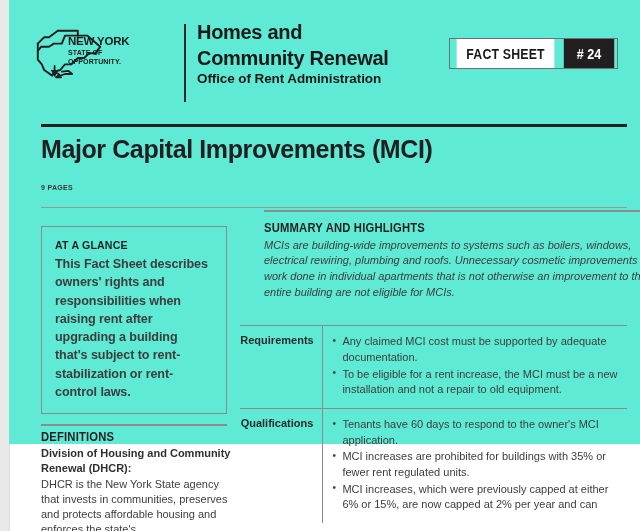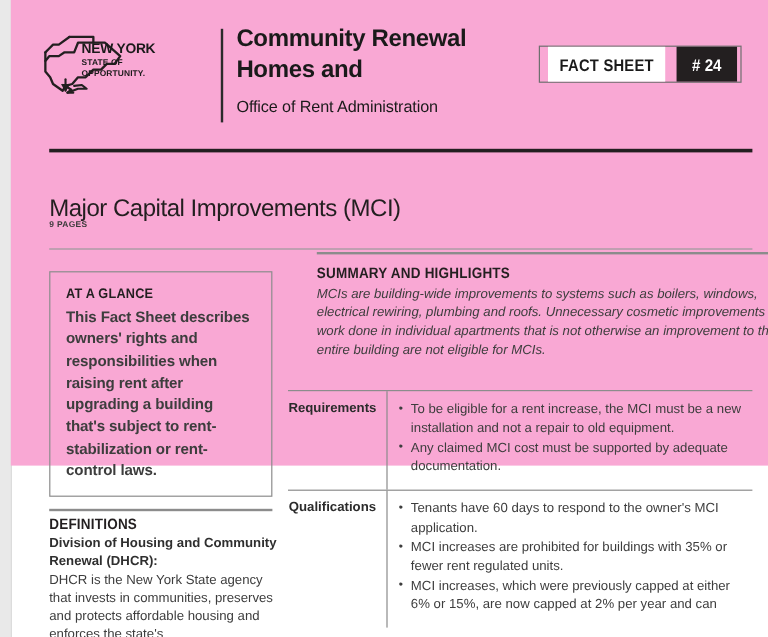--- a/index.html
+++ b/index.html
@@ -21,22 +21,22 @@
     left: 0; top: 0;
     width: 9px;
     height: 531px;
     background: #e9e9e9;
     border-right: 1px solid #dcdcdc;
   }
   .page {
     position: absolute;
     left: 9px; top: 0;
     width: 631px;
-    height: 388px;
-    background: #f9a8d4;
+    height: 444px;
+    background: #5eead4;
   }
 
   
   .header {
     position: absolute;
     left: 23px; top: 22px;
     width: 586px;
     height: 82px;
   }
   .brand {
@@ -85,22 +85,21 @@
   }
   .agency .line {
     font-size: 20px;
     font-weight: bold;
     line-height: 1.28;
     letter-spacing: -0.3px;
     color: #1a1a1a;
   }
   .agency .sub {
     font-size: 13.5px;
-    font-weight: normal;
-    margin-top: 10px;
+    font-weight: bold;
     letter-spacing: -0.1px;
     color: #1a1a1a;
   }
 
   
   .factsheet-badge {
     position: absolute;
     right: 0; top: 16px;
     display: flex;
     height: 31px;
@@ -145,25 +144,24 @@
   .rule-light {
     position: absolute;
     height: 1.4px;
     background: #9a9a9a;
   }
 
   
   .doc-title {
     position: absolute;
     left: 32px; top: 135px;
-    font-size: 20px;
-    font-weight: normal;
+    font-size: 25px;
+    font-weight: bold;
     letter-spacing: -0.4px;
     color: #231f20;
-    margin-top: 28px;
   }
   .pages-label {
     position: absolute;
     left: 32px; top: 184px;
     font-size: 7px;
     font-weight: bold;
     letter-spacing: 0.3px;
     color: #3a3a3a;
   }
 
@@ -336,22 +334,22 @@
       <div class="ny-wordmark">
         <span class="l1">NEW YORK</span>
         <span class="l2">STATE OF</span>
         <span class="l3">OPPORTUNITY.</span>
       </div>
     </div>
 
     <div class="brand-divider"></div>
 
     <div class="agency">
+      <div class="line">Homes and</div>
       <div class="line">Community Renewal</div>
-      <div class="line">Homes and</div>
       <div class="sub">Office of Rent Administration</div>
     </div>
 
     <div class="factsheet-badge">
       <div class="fs-label">FACT SHEET</div>
       <div class="fs-num"># 24</div>
     </div>
   </div>
 
   <div class="rule-thick" style="top:124px;"></div>
@@ -382,22 +380,22 @@
   </div>
 
   <div class="spec-table">
     <div class="tbl-rule"></div>
 
     <div class="tbl-row">
       <div class="cell-label">Requirements</div>
       <div class="cell-divider"></div>
       <div class="cell-content">
         <ul class="blist">
+          <li>Any claimed MCI cost must be supported by adequate documentation.</li>
           <li>To be eligible for a rent increase, the MCI must be a new installation and not a repair to old equipment.</li>
-          <li>Any claimed MCI cost must be supported by adequate documentation.</li>
         </ul>
       </div>
     </div>
 
     <div class="tbl-rule"></div>
 
     <div class="tbl-row">
       <div class="cell-label">Qualifications</div>
       <div class="cell-divider"></div>
       <div class="cell-content">

